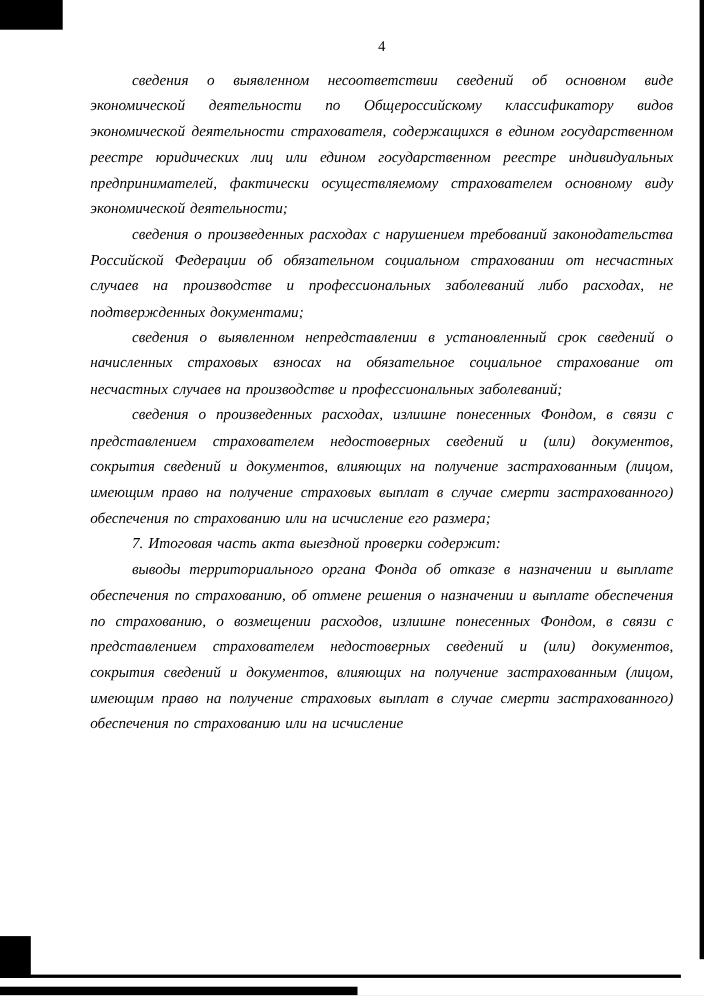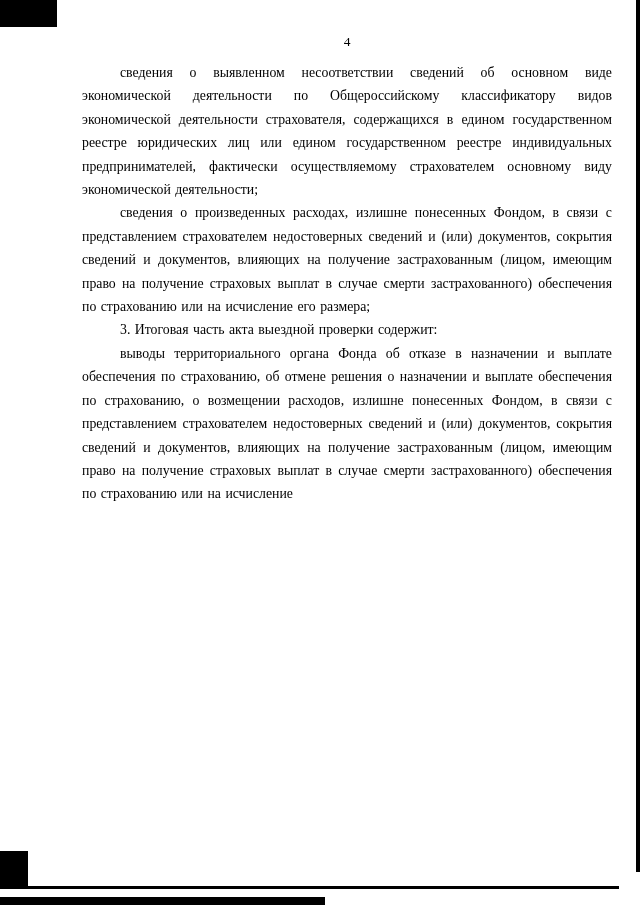--- a/index.html
+++ b/index.html
@@ -39,35 +39,38 @@
     width: 530px;
     font-size: 13.8px;
     line-height: 23.4px;
     text-align: justify;
   }
   .doc-body p {
     margin: 0;
     padding: 0;
     text-indent: 38px;
     word-spacing: 1px;
+    font-style: italic;
   }
 </style>
 </head>
 <body>
 
 <div class="page">
 
   <div class="artifact art-top-left"></div>
   <div class="artifact art-right-edge"></div>
   <div class="artifact art-bottom-left"></div>
   <div class="artifact art-bottom-rule"></div>
   <div class="artifact art-bottom-bar"></div>
 
   <div class="page-number">4</div>
 
   <div class="doc-body" id="doc-body">
       <p>сведения о выявленном несоответствии сведений об основном виде экономической деятельности по Общероссийскому классификатору видов экономической деятельности страхователя, содержащихся в едином государственном реестре юридических лиц или едином государственном реестре индивидуальных предпринимателей, фактически осуществляемому страхователем основному виду экономической деятельности;</p>
+      <p>сведения о произведенных расходах с нарушением требований законодательства Российской Федерации об обязательном социальном страховании от несчастных случаев на производстве и профессиональных заболеваний либо расходах, не подтвержденных документами;</p>
+      <p>сведения о выявленном непредставлении в установленный срок сведений о начисленных страховых взносах на обязательное социальное страхование от несчастных случаев на производстве и профессиональных заболеваний;</p>
       <p>сведения о произведенных расходах, излишне понесенных Фондом, в связи с представлением страхователем недостоверных сведений и (или) документов, сокрытия сведений и документов, влияющих на получение застрахованным (лицом, имеющим право на получение страховых выплат в случае смерти застрахованного) обеспечения по страхованию или на исчисление его размера;</p>
-      <p>3. Итоговая часть акта выездной проверки содержит:</p>
+      <p>7. Итоговая часть акта выездной проверки содержит:</p>
       <p>выводы территориального органа Фонда об отказе в назначении и выплате обеспечения по страхованию, об отмене решения о назначении и выплате обеспечения по страхованию, о возмещении расходов, излишне понесенных Фондом, в связи с представлением страхователем недостоверных сведений и (или) документов, сокрытия сведений и документов, влияющих на получение застрахованным (лицом, имеющим право на получение страховых выплат в случае смерти застрахованного) обеспечения по страхованию или на исчисление</p>
     </div>
 
 </div>
 
 </body></html>

